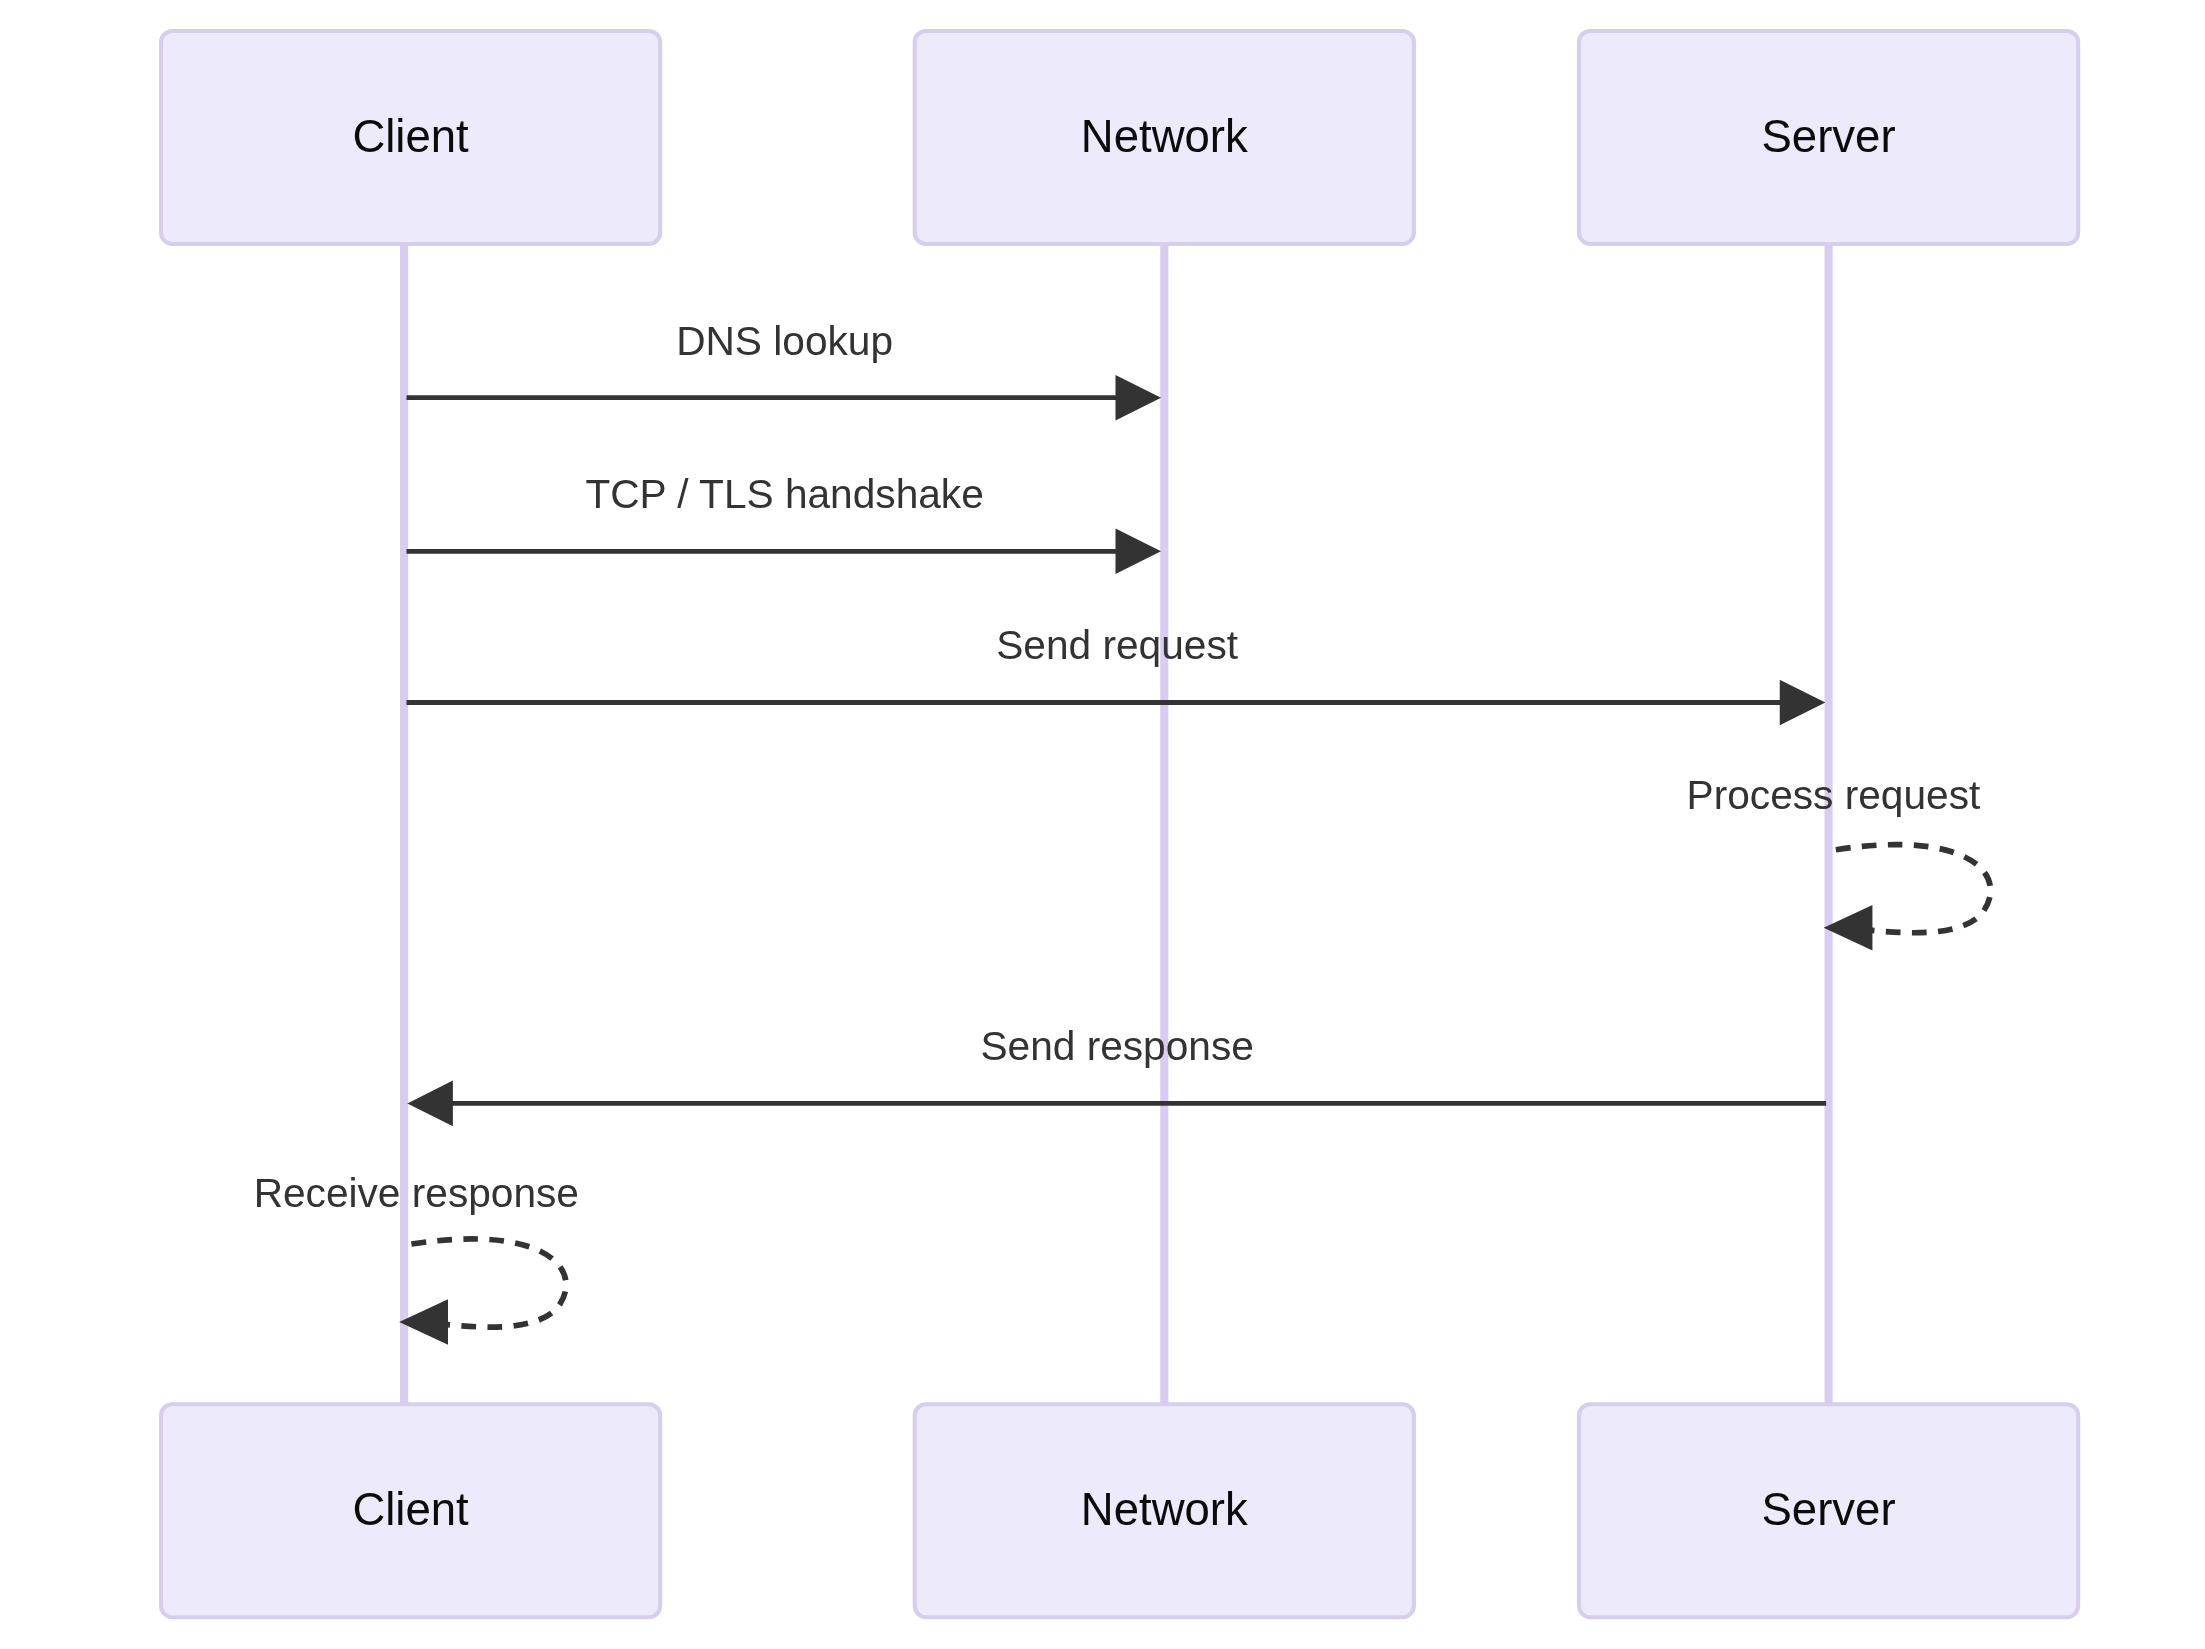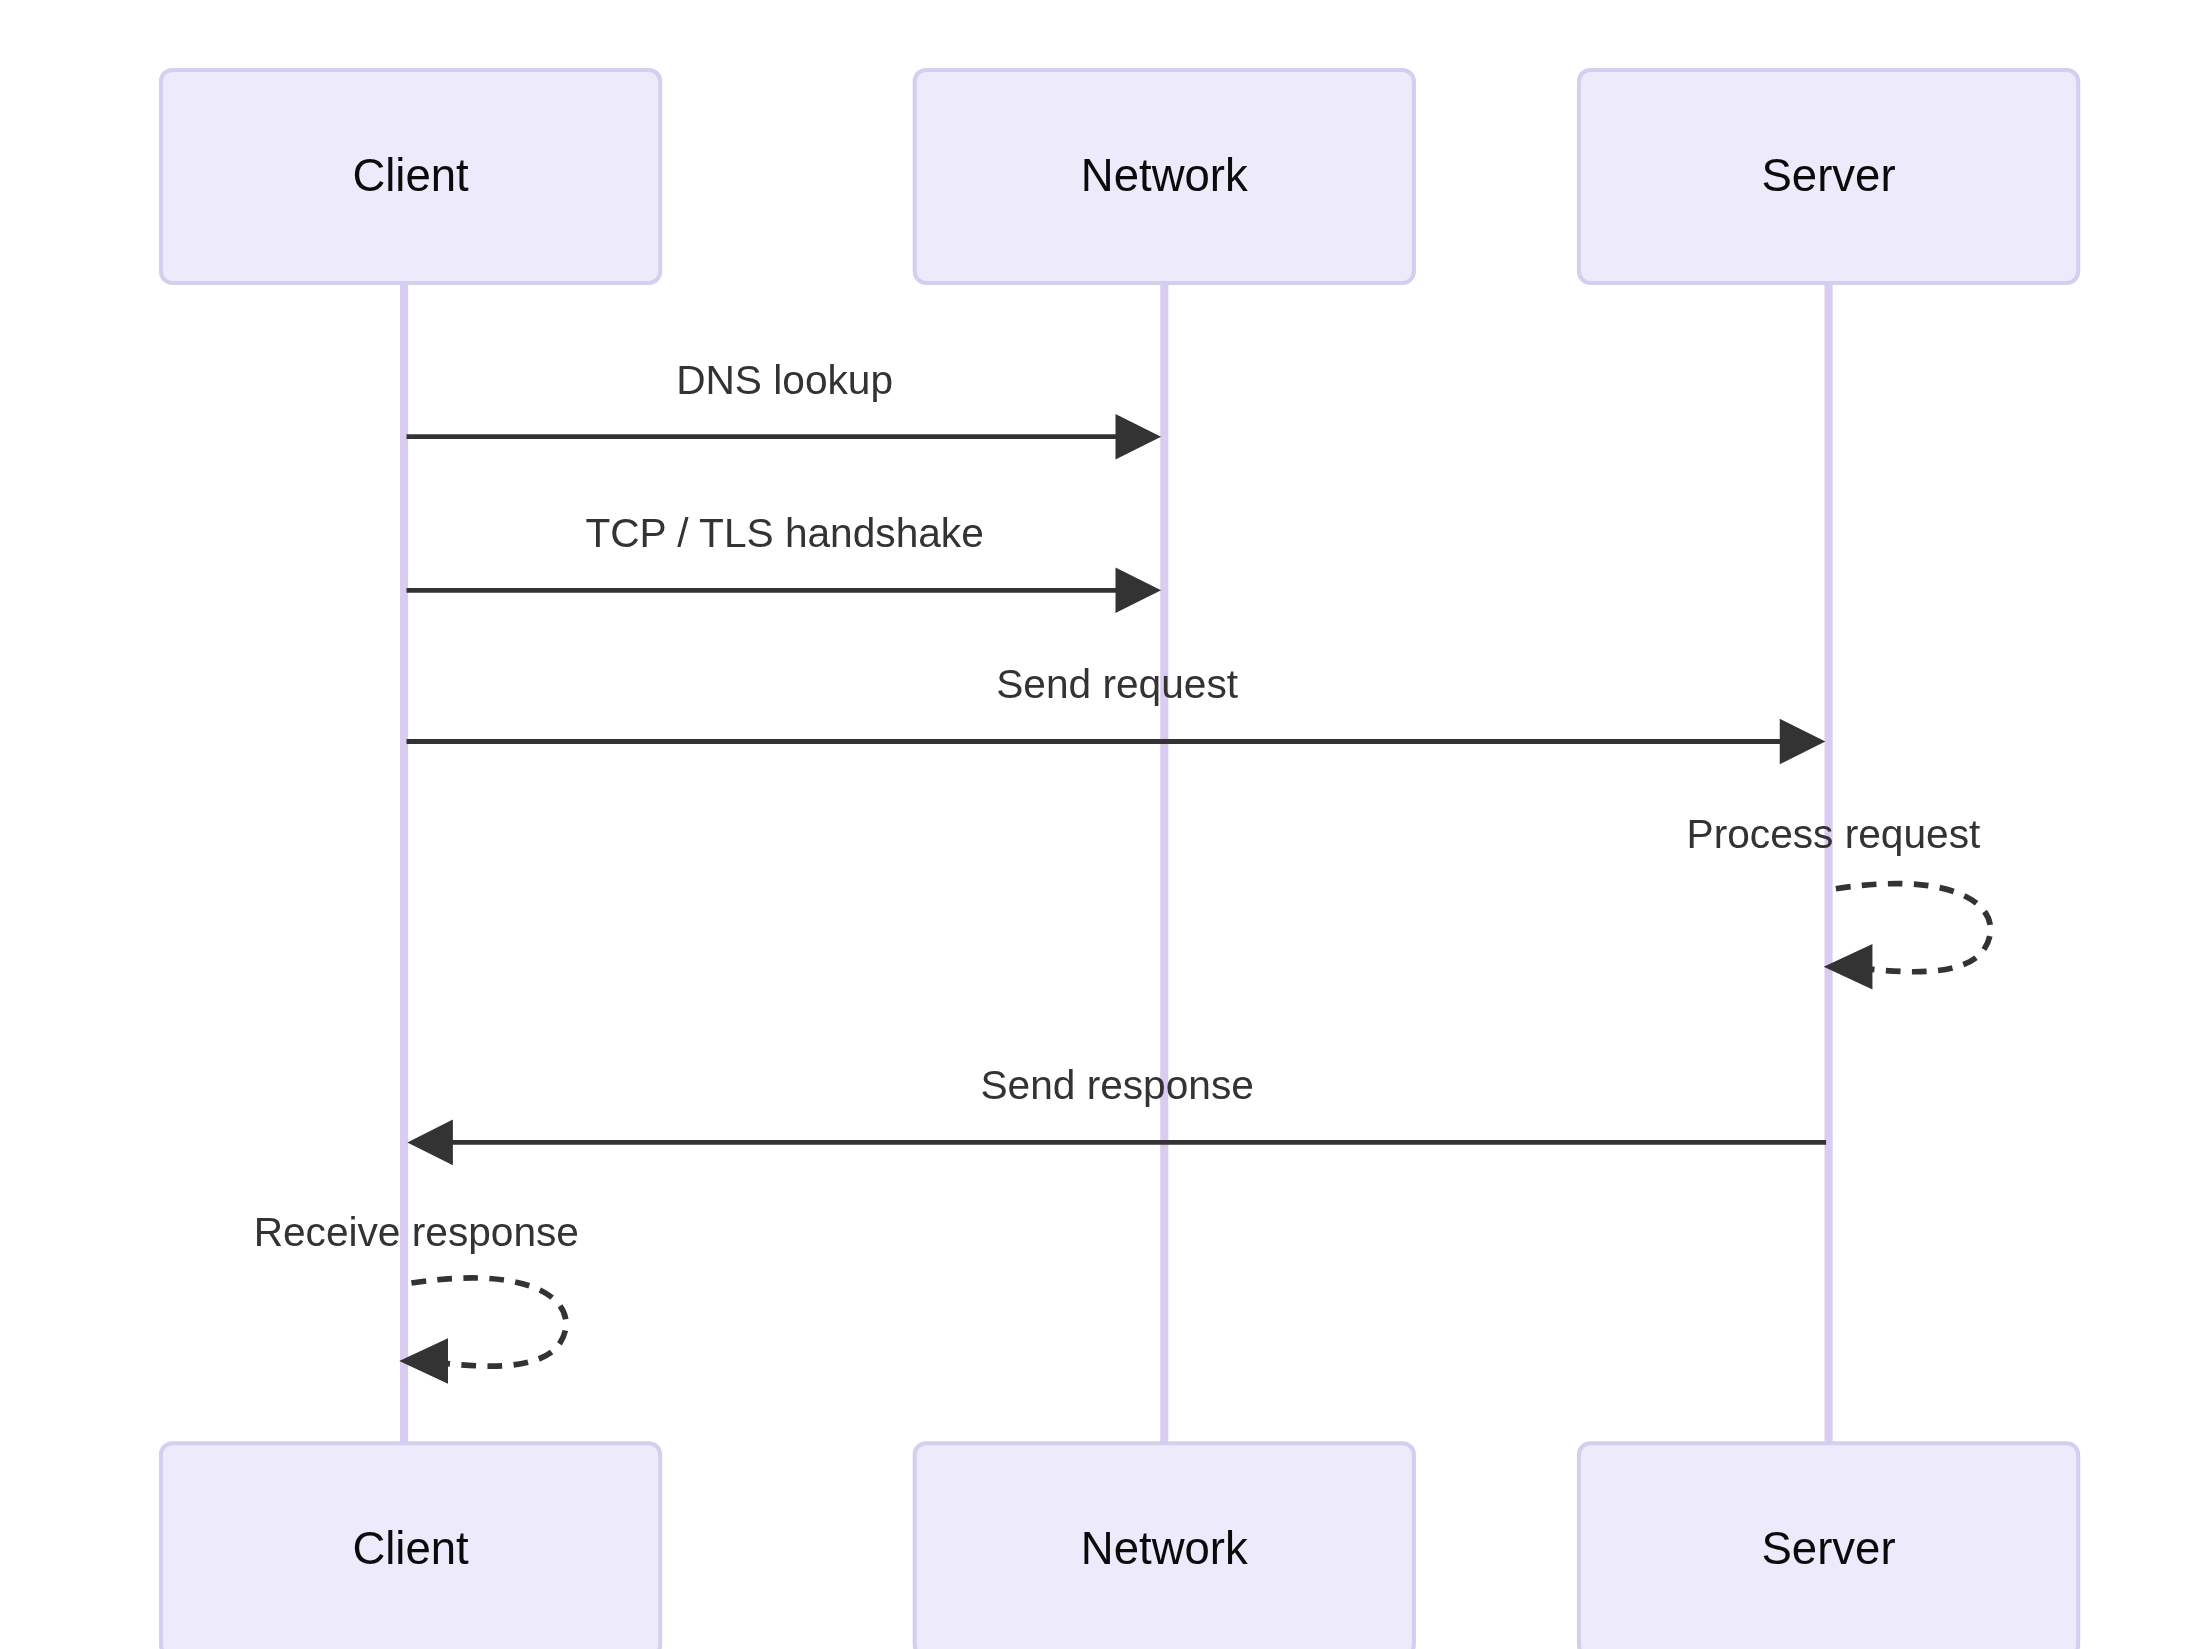--- a/index.html
+++ b/index.html
@@ -11,21 +11,20 @@
     width: 2205px;
     height: 1649px;
     font-family: "Liberation Sans", sans-serif;
     overflow: hidden;
   }
   #diagram-root {
     position: relative;
     width: 2205px;
     height: 1507px;
     background: #ffffff;
-    margin-top: 39px;
   }
   svg#sequence-diagram {
     display: block;
     width: 2205px;
     height: 1649px;
   }
   .actor-box-rect {
     fill: #ECEAFB;
     stroke: #D6CDEF;
     stroke-width: 5;

